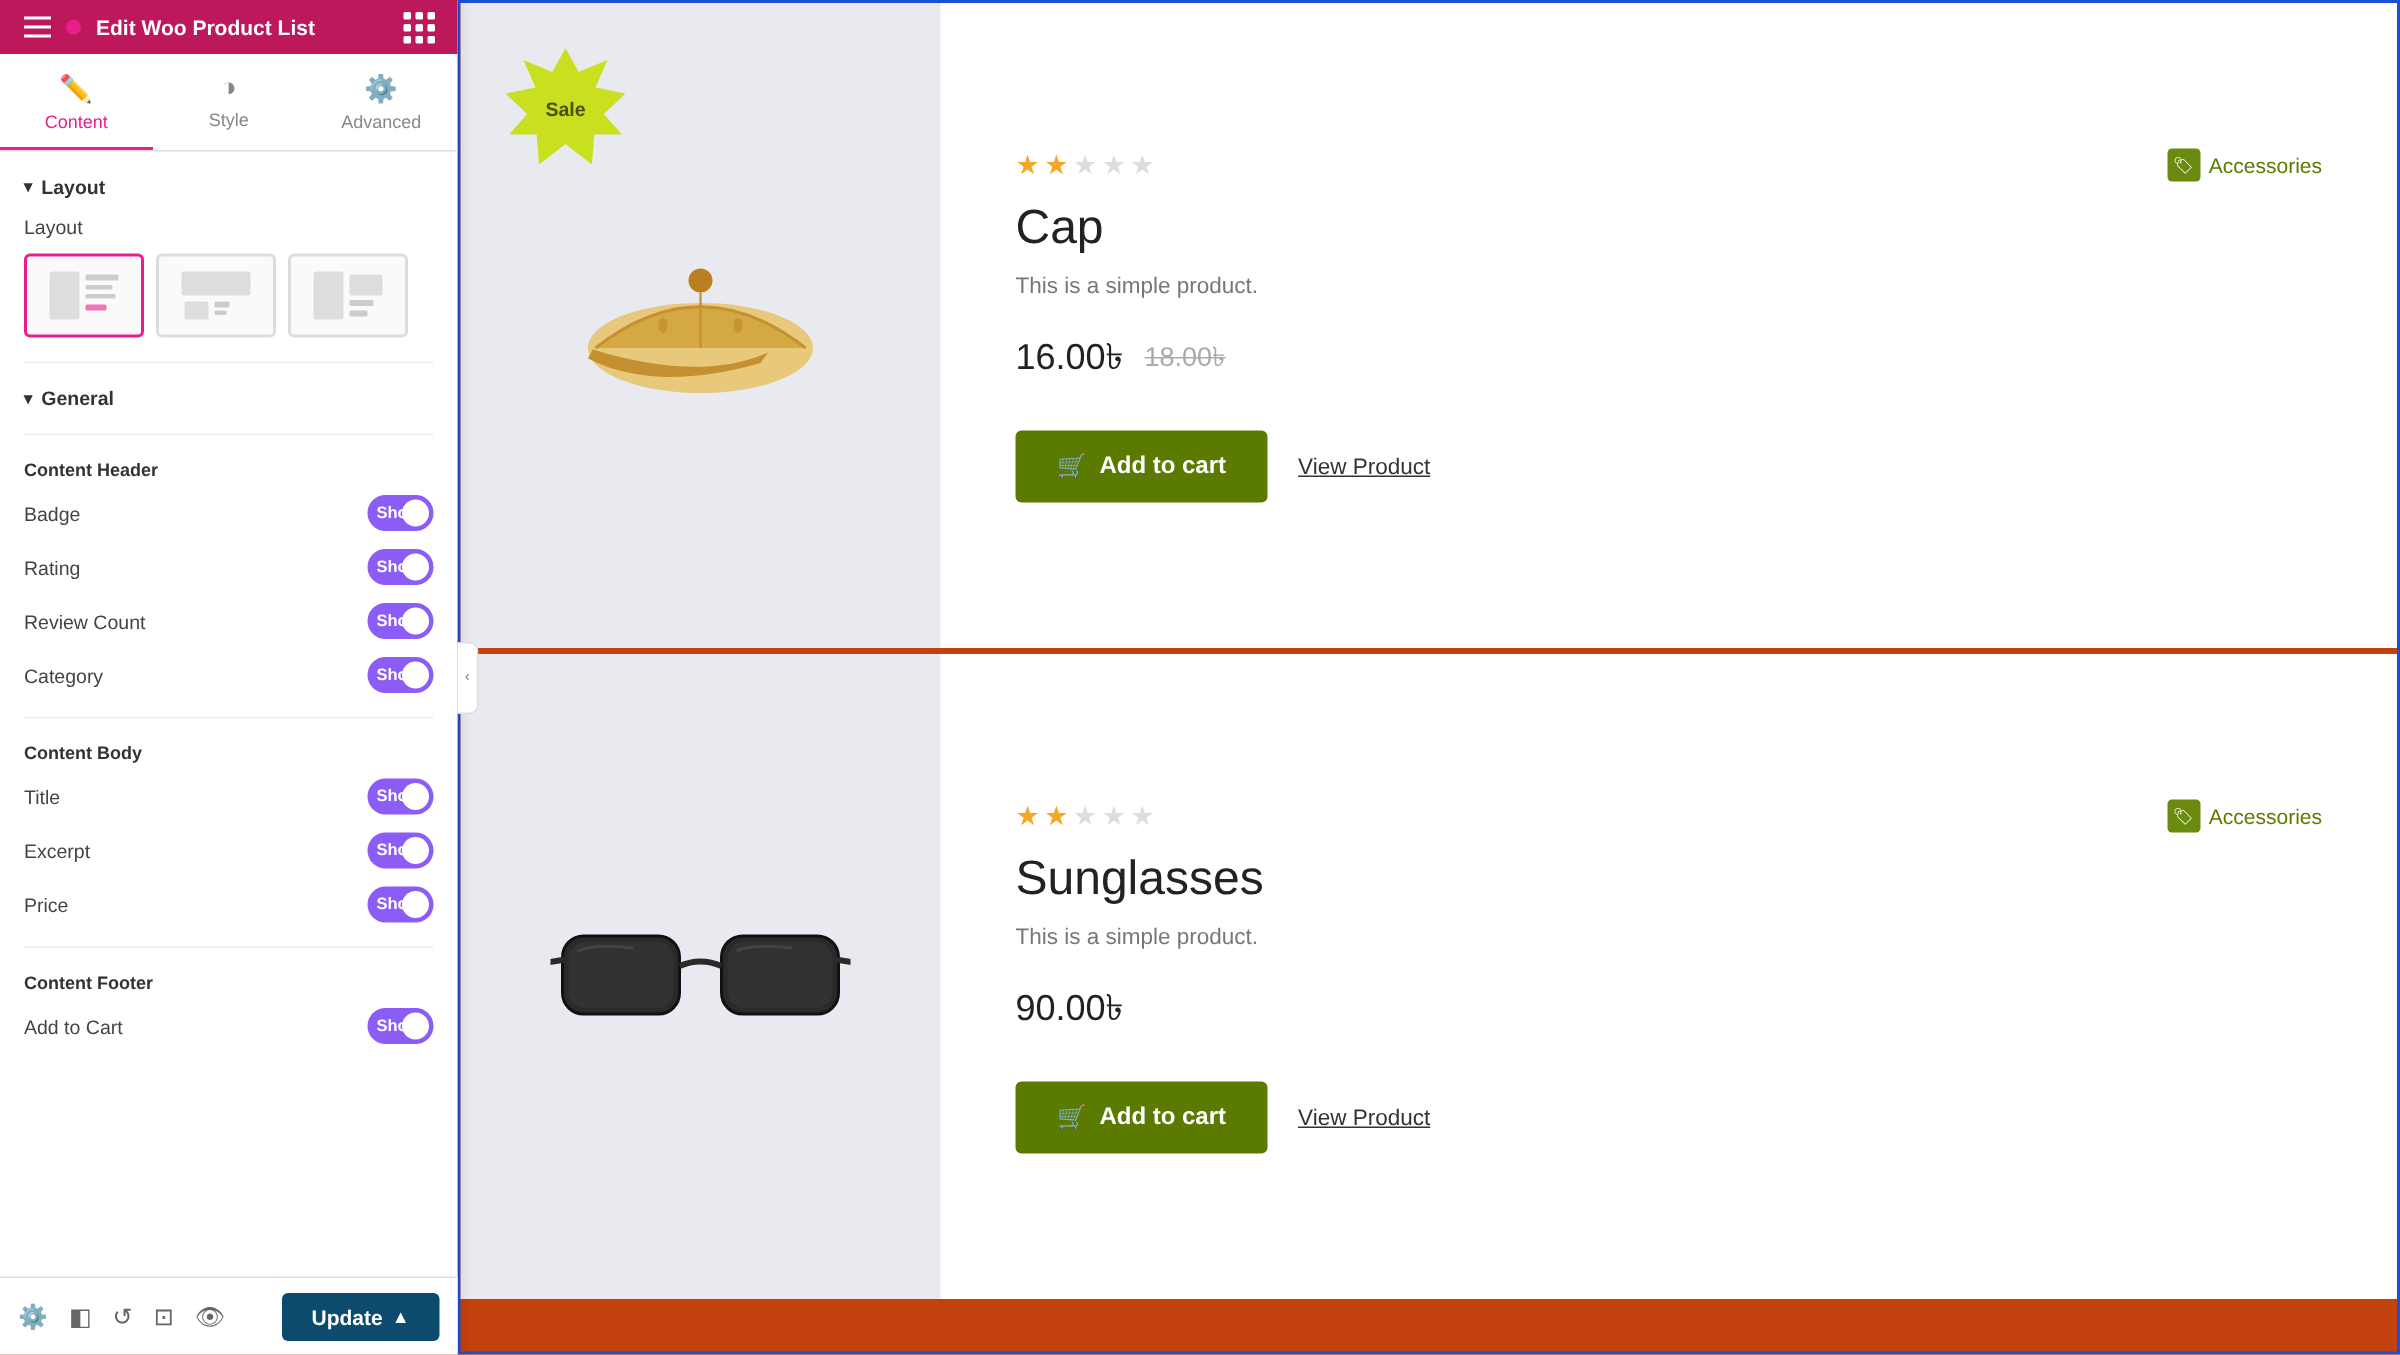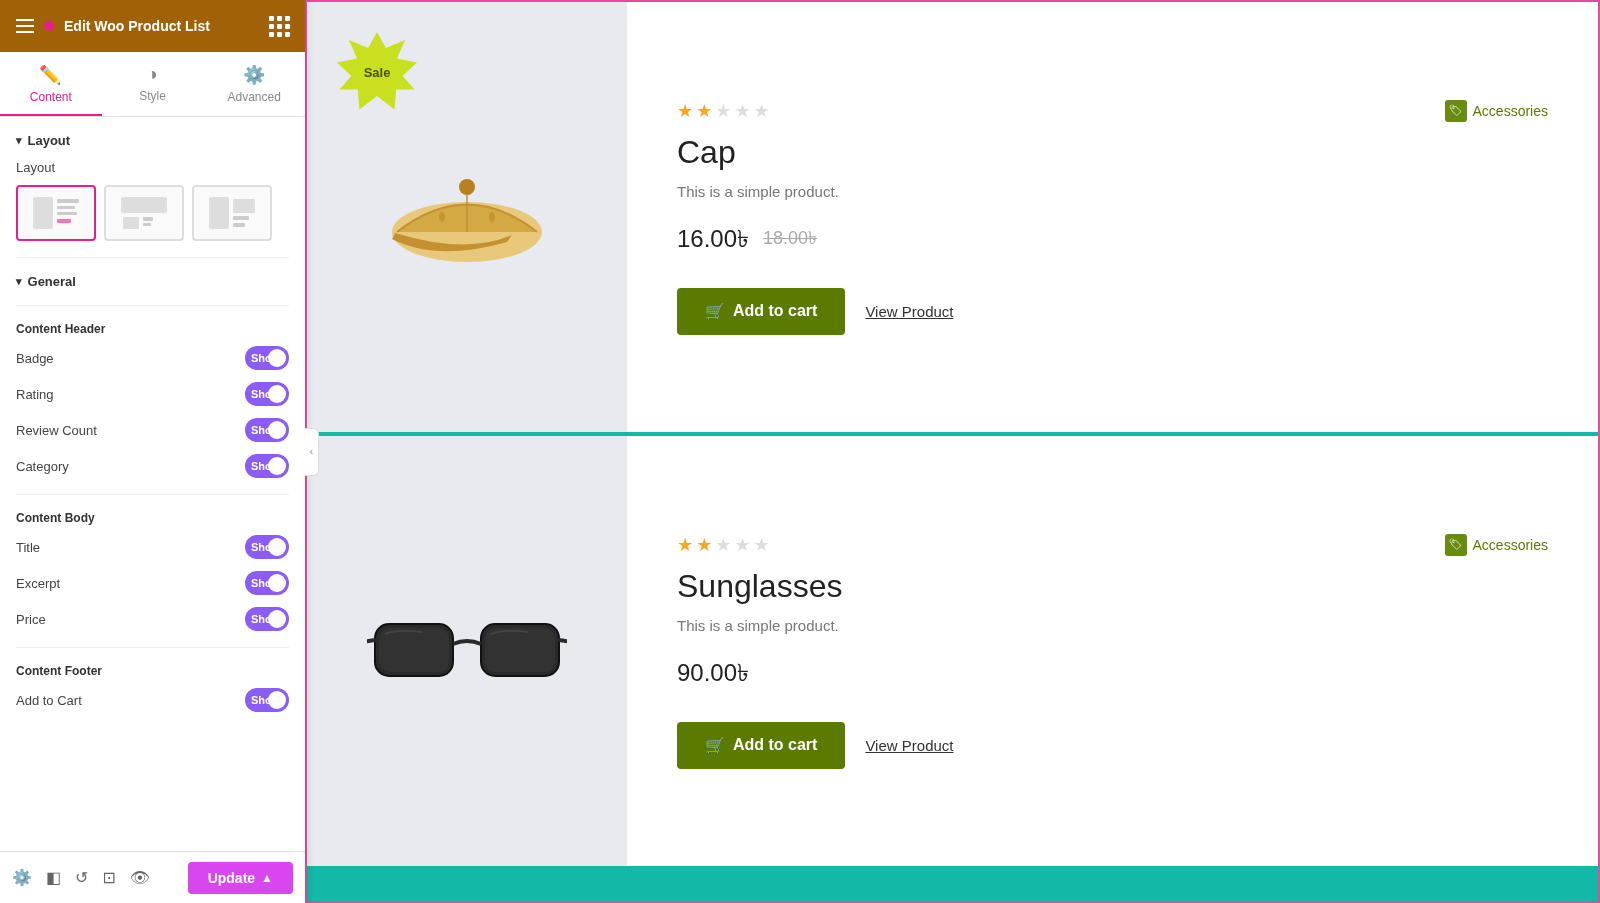--- a/index.html
+++ b/index.html
@@ -13,27 +13,27 @@
       display: flex;
       flex-direction: column;
       height: 100%;
       position: relative;
       z-index: 10;
       box-shadow: 2px 0 8px rgba(0,0,0,0.1);
     }
 
     
     .panel-header {
-      background: #a16207;
+      background: #be185d;
       color: #fff;
       display: flex;
       align-items: center;
       justify-content: space-between;
       padding: 0 16px;
-      height: 52px;
+      height: 36px;
       flex-shrink: 0;
     }
     .panel-header-left { display: flex; align-items: center; gap: 10px; }
     .hamburger-icon { display: flex; flex-direction: column; gap: 4px; cursor: pointer; }
     .hamburger-icon span { width: 18px; height: 2px; background: #fff; display: block; }
     .panel-title { font-size: 14px; font-weight: 600; color: #fff; }
     .grid-icon { display: grid; grid-template-columns: 1fr 1fr 1fr; gap: 3px; width: 20px; }
     .grid-icon span { width: 5px; height: 5px; background: #fff; border-radius: 1px; display: block; }
 
     
@@ -160,21 +160,21 @@
       border-top: 1px solid #e0e0e0;
       display: flex;
       align-items: center;
       justify-content: space-between;
       padding: 0 12px;
       flex-shrink: 0;
     }
     .footer-icons { display: flex; gap: 14px; }
     .footer-icon { font-size: 16px; color: #666; cursor: pointer; }
     .update-btn {
-      background: #d946ef;
+      background: #0c4a6e;
       color: #fff;
       border: none;
       padding: 8px 20px;
       border-radius: 4px;
       font-size: 14px;
       font-weight: 600;
       cursor: pointer;
       display: flex;
       align-items: center;
       gap: 6px;
@@ -199,23 +199,23 @@
       cursor: pointer;
       font-size: 10px;
       color: #888;
       z-index: 20;
     }
 
     
     .right-panel {
       flex: 1;
       overflow-y: auto;
-      background: #14b8a6;
+      background: #c2410c;
       padding: 0;
-      border: 2px solid #ec4899;
+      border: 2px solid #1d4ed8;
     }
 
     .product-list { padding: 0; }
 
     .product-card {
       background: #fff;
       display: flex;
       align-items: stretch;
       margin-bottom: 4px;
       min-height: 430px;

